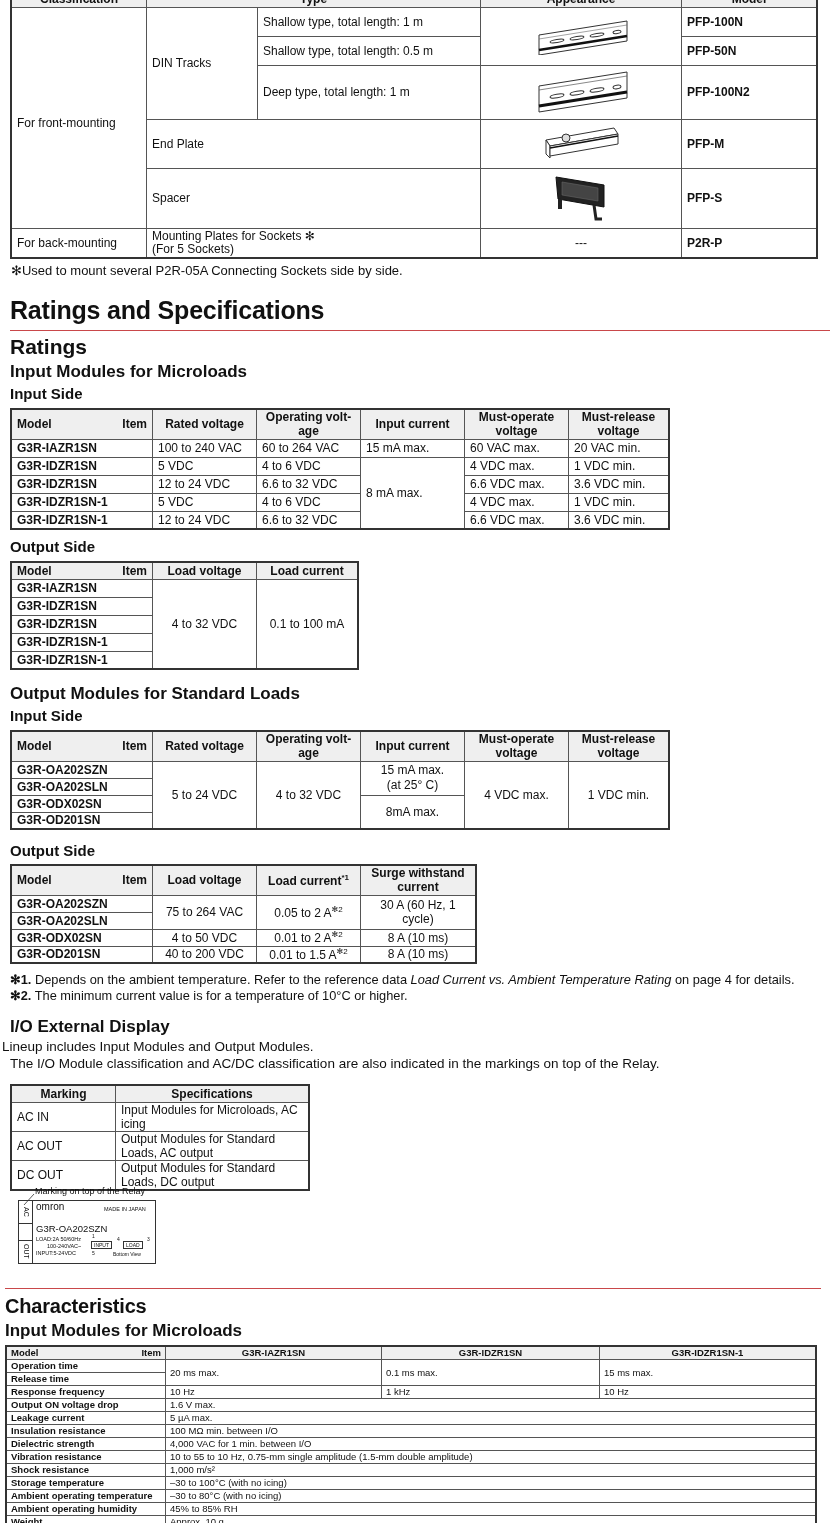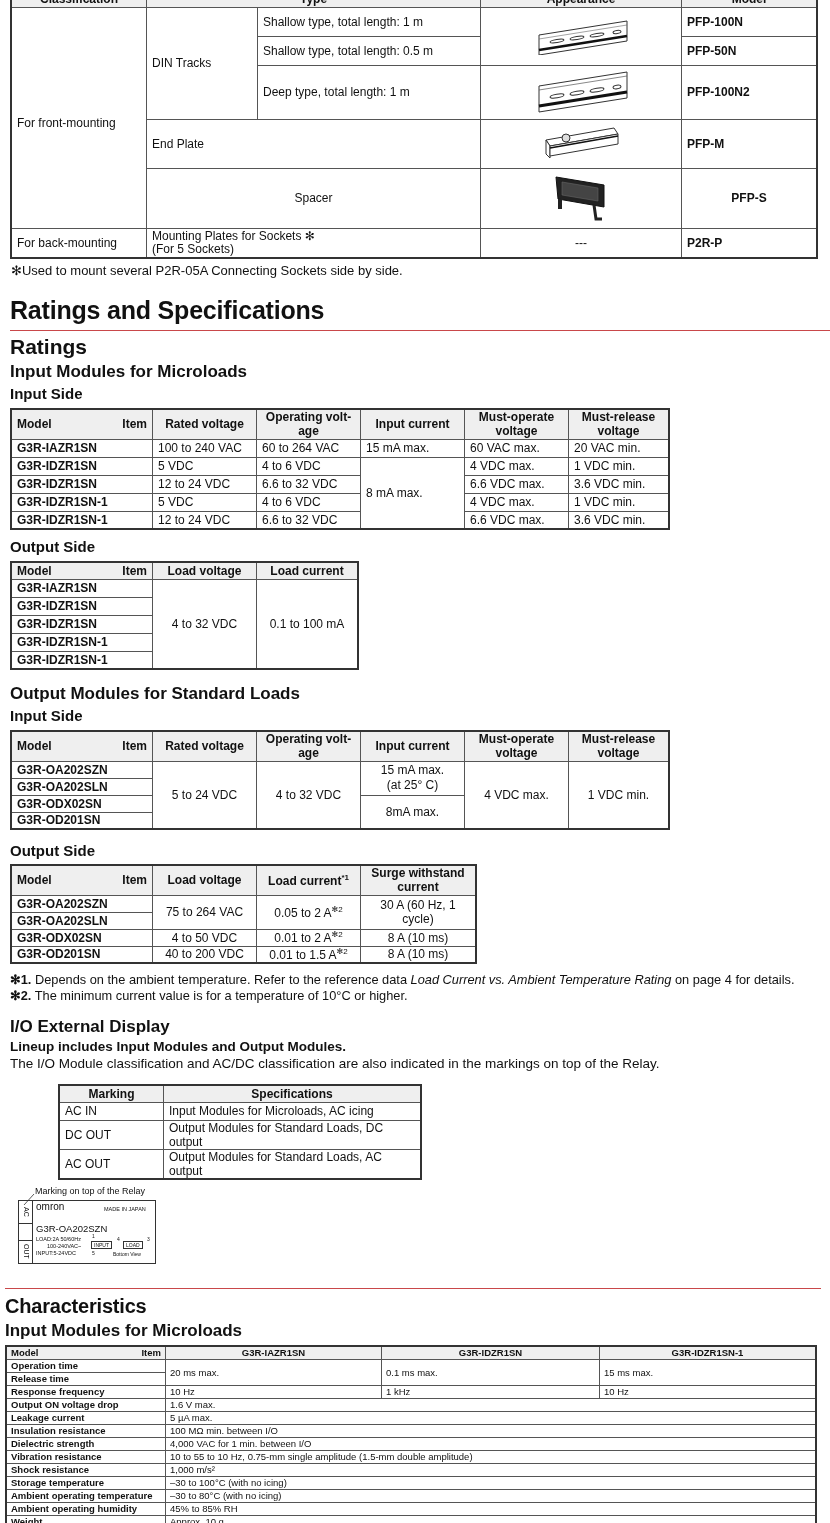--- a/index.html
+++ b/index.html
@@ -78,21 +78,21 @@
       <svg width="90" height="36" viewBox="0 0 90 36">
         <polygon points="10,16 78,4 82,10 14,22" fill="#fff" stroke="#333"></polygon>
         <polygon points="10,16 14,22 14,34 10,30" fill="#fff" stroke="#333"></polygon>
         <polygon points="14,22 82,10 82,20 14,32" fill="#fff" stroke="#333"></polygon>
         <line x1="14" y1="24" x2="82" y2="12" stroke="#111" stroke-width="1.6"></line>
         <circle cx="30" cy="14" r="4" fill="#ddd" stroke="#333"></circle>
       </svg>
     </td>
     <td class="b">PFP-M</td>
   </tr>
-  <tr style="height:60px;text-align:center;">
+  <tr style="height:60px;">
     <td colspan="2">Spacer</td>
     <td class="c">
       <svg width="70" height="52" viewBox="0 0 70 52">
         <polygon points="10,6 58,14 58,36 12,28" fill="#222" stroke="#111"></polygon>
         <polygon points="16,11 52,17 52,30 16,24" fill="#444" stroke="#666" stroke-width="0.6"></polygon>
         <rect x="12" y="28" width="4" height="10" fill="#222"></rect>
         <path d="M48,34 l2,14 l6,0" fill="none" stroke="#222" stroke-width="3"></path>
       </svg>
     </td>
     <td class="b">PFP-S</td>
@@ -280,40 +280,40 @@
     <td class="c"><span>0.01 to 1.5 A</span><sup>✻2</sup></td>
     <td class="c">8 A (10 ms)</td>
   </tr>
 </tbody>
   </table>
 
 <div class="note" style="left:10px; top:972px; font-size:12.8px;"><b>✻1.</b><span> Depends on the ambient temperature. Refer to the reference data </span><i>Load Current vs. Ambient Temperature Rating</i><span> on page 4 for details.</span></div>
 <div class="note" style="left:10px; top:988px; font-size:12.8px;"><b>✻2.</b><span> The minimum current value is for a temperature of 10°C or higher.</span></div>
 
 <h3 class="sub2" style="left:10px; top:1017px;">I/O External Display</h3>
-<div class="para" style="left:10px; top:1039px;font-weight:bold;">Lineup includes Input Modules and Output Modules.</div>
+<div class="para" style="left:2px; top:1039px;">Lineup includes Input Modules and Output Modules.</div>
 <div class="para" style="left:10px; top:1056px;">The I/O Module classification and AC/DC classification are also indicated in the markings on top of the Relay.</div>
 
-<table class="abs outer" style="left:10px; top:1084px; width:364px;margin-left:48px;">
+<table class="abs outer" style="left:10px; top:1084px; width:300px;">
   <tbody>
       <tr style="height:17px;">
     <th style="width:93px;">Marking</th>
     <th>Specifications</th>
   </tr>
   <tr style="height:18px;">
         <td>AC IN</td>
         <td>Input Modules for Microloads, AC icing</td>
       </tr>
   <tr style="height:18px;">
+        <td>AC OUT</td>
+        <td>Output Modules for Standard Loads, AC output</td>
+      </tr>
+  <tr style="height:18px;">
         <td>DC OUT</td>
         <td>Output Modules for Standard Loads, DC output</td>
-      </tr>
-  <tr style="height:18px;">
-        <td>AC OUT</td>
-        <td>Output Modules for Standard Loads, AC output</td>
       </tr>
 </tbody>
   </table>
 
 <div class="abs" style="left:35px; top:1186px; font-size:9px;">Marking on top of the Relay</div>
 <svg class="abs" style="left:14px; top:1194px;" width="24" height="12">
     <line x1="20" y1="0" x2="10" y2="11" stroke="#333" stroke-width="0.8"></line>
   </svg>
 <div class="abs" style="left:18px; top:1200px; width:136px; height:62px; border:1.5px solid #333; font-family:'Liberation Sans', sans-serif;">
   <div class="abs" style="left:0; top:0; width:13px; height:62px; border-right:1px solid #333;"></div>

